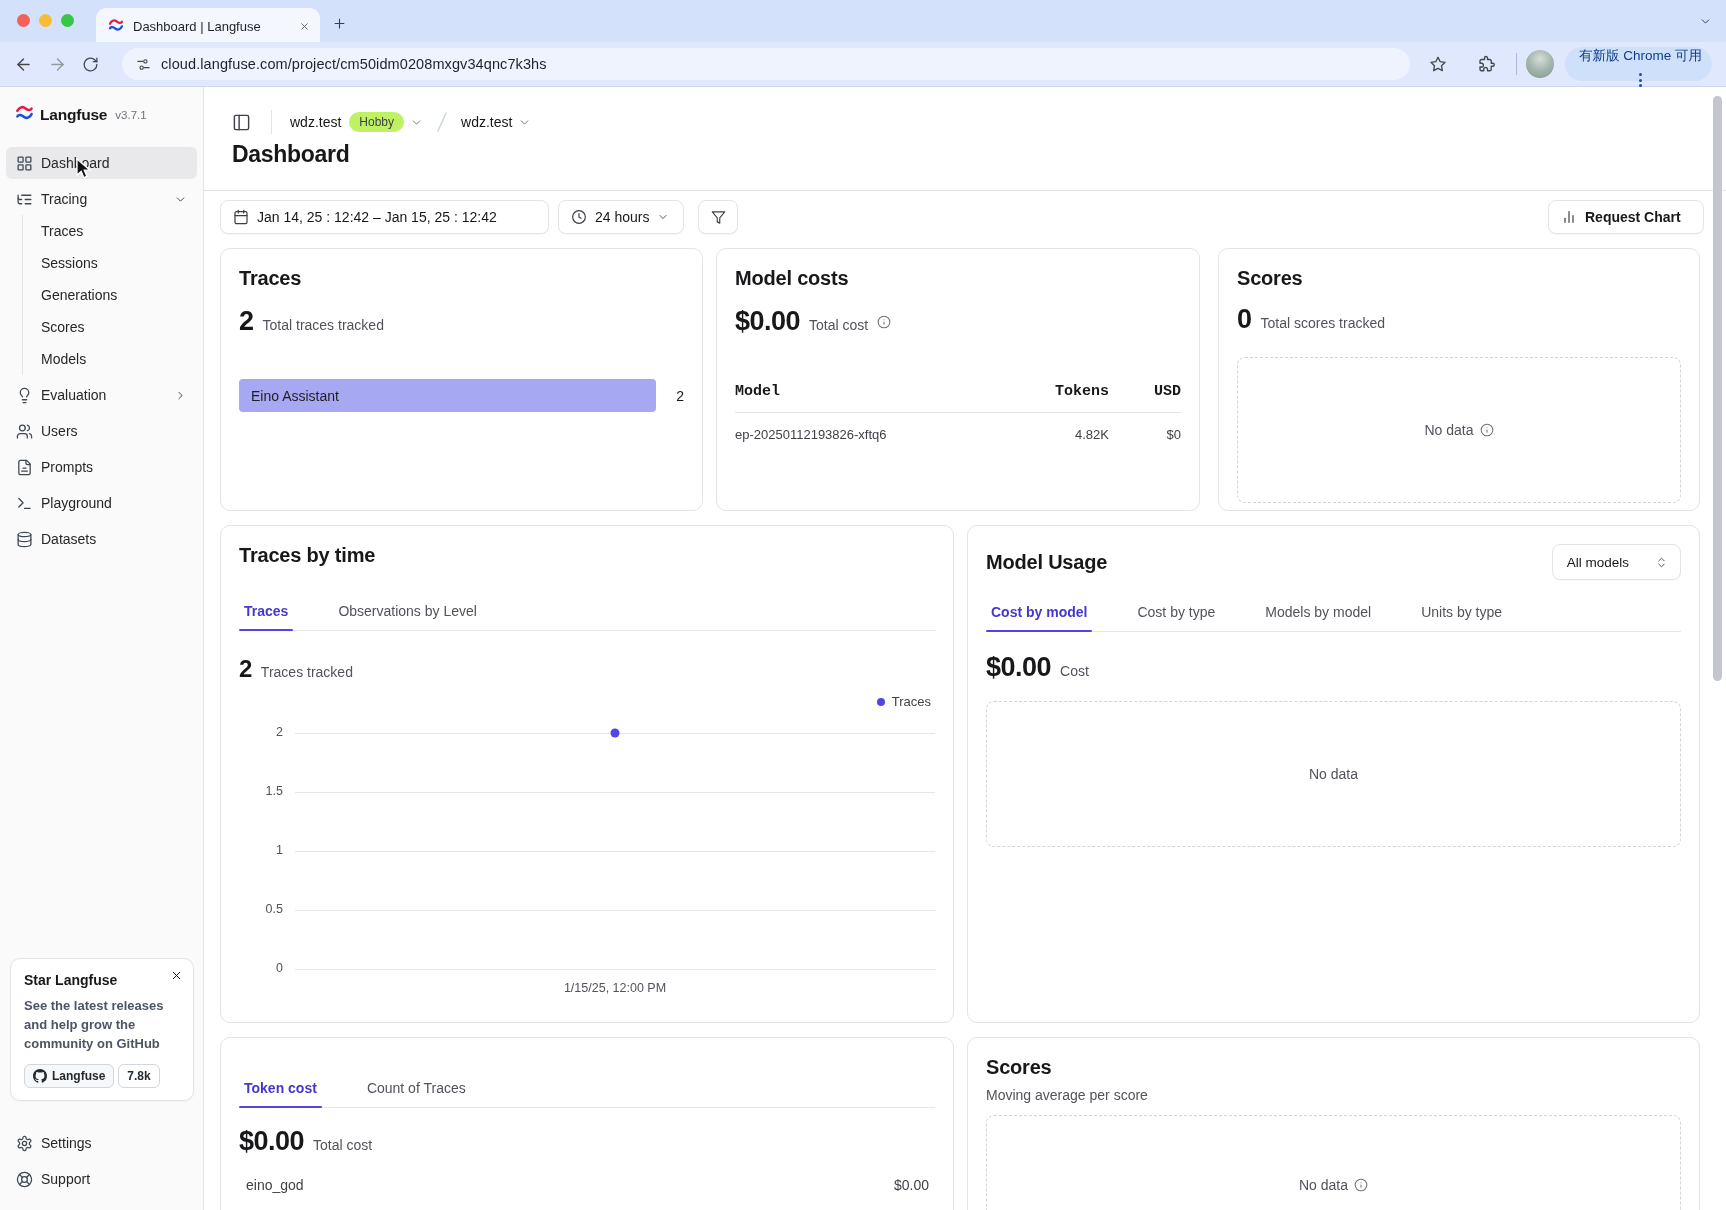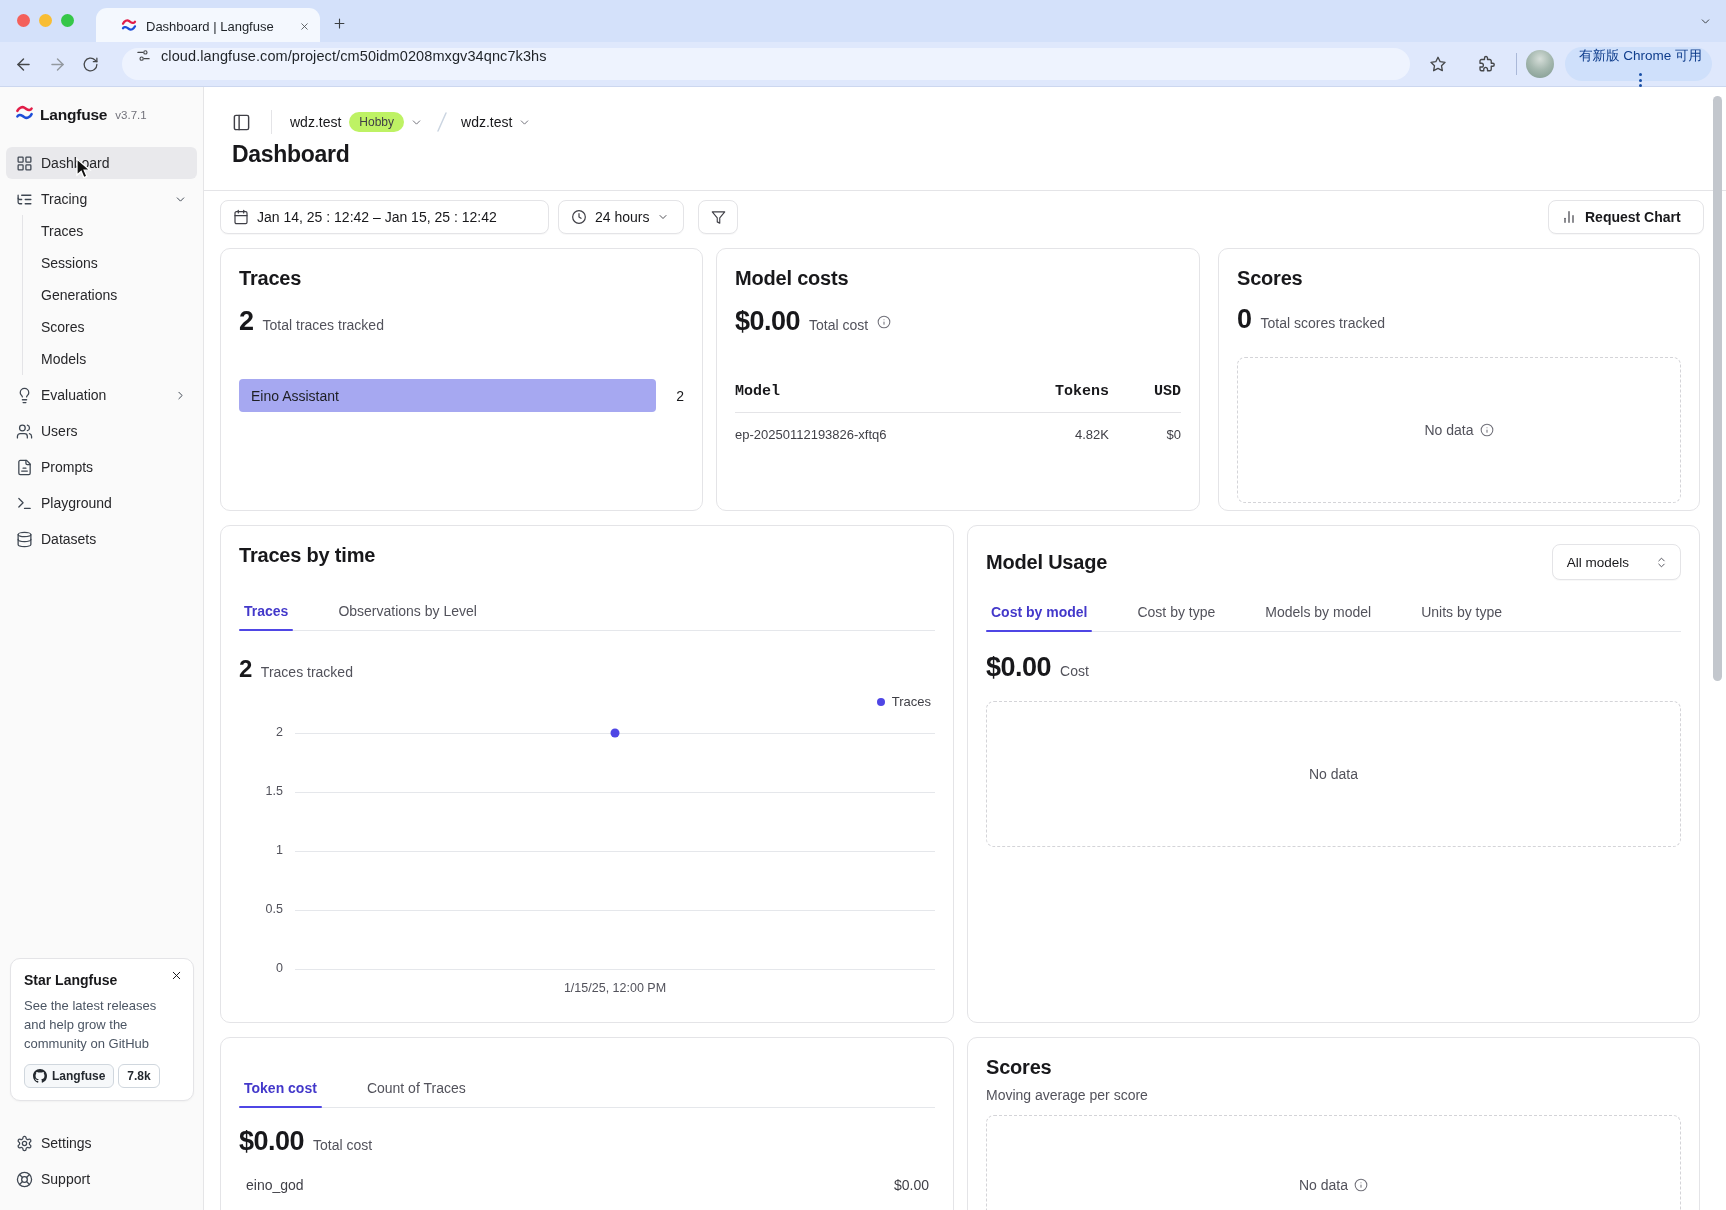--- a/index.html
+++ b/index.html
@@ -10,31 +10,31 @@
     color:#18181b; -webkit-font-smoothing:antialiased;
   }
   svg.ic { stroke:currentColor; fill:none; stroke-width:1.8; stroke-linecap:round; stroke-linejoin:round; display:block; flex:none; }
 
   
   .chrome { position:absolute; left:0; top:0; width:1726px; height:87px; }
   .tabstrip { position:absolute; inset:0 0 45px 0; background:#d4e1fa; }
   .lights { position:absolute; left:17px; top:14px; display:flex; gap:9px; }
   .light { width:13px; height:13px; border-radius:50%; }
   .tab { position:absolute; left:96px; top:8px; width:224px; height:37px; background:#f4f8fe; border-radius:11px 11px 0 0;
-         display:flex; align-items:center; padding:0 10px 0 25px; }
+         display:flex; align-items:center; padding:0 10px 0 12px; }
   .tab-title { font-size:13px; color:#1f2328; flex:1; margin-left:9px; white-space:nowrap; overflow:hidden; }
   .tab-close { color:#474b4f; display:flex; }
   .newtab { position:absolute; left:332px; top:16px; color:#3c4043; display:flex; }
   .tabchev { position:absolute; right:14px; top:15px; color:#3c4043; display:flex; }
   .toolbar { position:absolute; left:0; top:42px; width:100%; height:45px; background:#dfe8fc; border-bottom:1px solid #ccd7ef;
              display:flex; align-items:center; }
   .navbtn { color:#45474a; margin-left:14px; display:flex; }
   .navbtn.fwd { color:#93999f; }
   .urlbar { position:absolute; left:122px; top:6px; width:1288px; height:32px; background:#eef3fe; border-radius:16px;
-            display:flex; padding:0 14px; gap:10px; }
+            display:flex; align-items:center; padding:0 14px; gap:10px; }
   .url { font-size:14.5px; color:#1f2328; letter-spacing:.1px; }
   .tb-ic { position:absolute; top:13px; color:#45474a; display:flex; }
   .tb-sep { position:absolute; left:1516px; top:11px; width:1px; height:22px; background:#aab8d8; }
   .avatar { position:absolute; left:1526px; top:8px; width:28px; height:28px; border-radius:50%;
             background:radial-gradient(circle at 50% 32%, #d6ded9 0%, #a4b7ae 48%, #7e988f 100%); }
   .update-pill { position:absolute; left:1565px; top:5px; height:34px; padding:0 10px 0 14px; background:#cfe0fb; border-radius:17px;
                  display:flex; align-items:center; gap:8px; color:#0f3d8c; font-size:13.5px; font-weight:500;flex-direction:column; }
   .kebab { display:flex; flex-direction:column; gap:2.5px; }
   .kebab i { width:3px; height:3px; border-radius:50%; background:#174ea6; }
 
@@ -49,21 +49,21 @@
   .nitem .lb { white-space:nowrap; }
   .nitem.active { background:#e9e9ec; font-weight:500; }
   .nitem svg { color:#3f4752; }
   .nitem .chev { margin-left:auto; margin-right:10px; color:#52525b; display:flex; }
   .subgroup { margin:0 0 4px 22px; border-left:1px solid #e4e4e7; padding-left:3px; }
   .sitem { height:32px; display:flex; align-items:center; padding-left:15px; font-size:14px; color:#27272a; }
   .star-card { position:absolute; left:10px; top:871px; width:184px; background:#fff; border:1px solid #e4e4e7; border-radius:10px;
                padding:13px 12px 12px 13px; box-shadow:0 1px 2px rgba(0,0,0,.04); }
   .star-card h4 { font-size:14px; font-weight:700; color:#18181b; }
   .star-card .close { position:absolute; right:10px; top:10px; color:#18181b; display:flex; }
-  .star-card p { margin-top:8px; font-size:13px; line-height:19px; color:#4b5563; }
+  .star-card p { margin-top:8px; font-size:13px; line-height:19px; color:#4b5563;font-weight:bold; }
   .gh-row { margin-top:11px; display:flex; align-items:center; gap:4px; }
   .gh-btn { height:24px; display:flex; align-items:center; gap:5px; padding:0 8px; background:#f6f8fa; border:1px solid #d0d7de;
             border-radius:6px; font-size:12px; font-weight:700; color:#24292f; }
   .gh-count { height:24px; display:flex; align-items:center; padding:0 8px; background:#fff; border:1px solid #d0d7de;
               border-radius:6px; font-size:12px; font-weight:700; color:#24292f; }
   .side-footer { position:absolute; left:0; top:1040px; width:100%; }
 
   
   .topline { position:absolute; left:204px; right:0; top:190px; border-top:1px solid #e4e4e7; }
   .crumb-row { position:absolute; left:232px; top:108px; height:28px; display:flex; align-items:center; }

